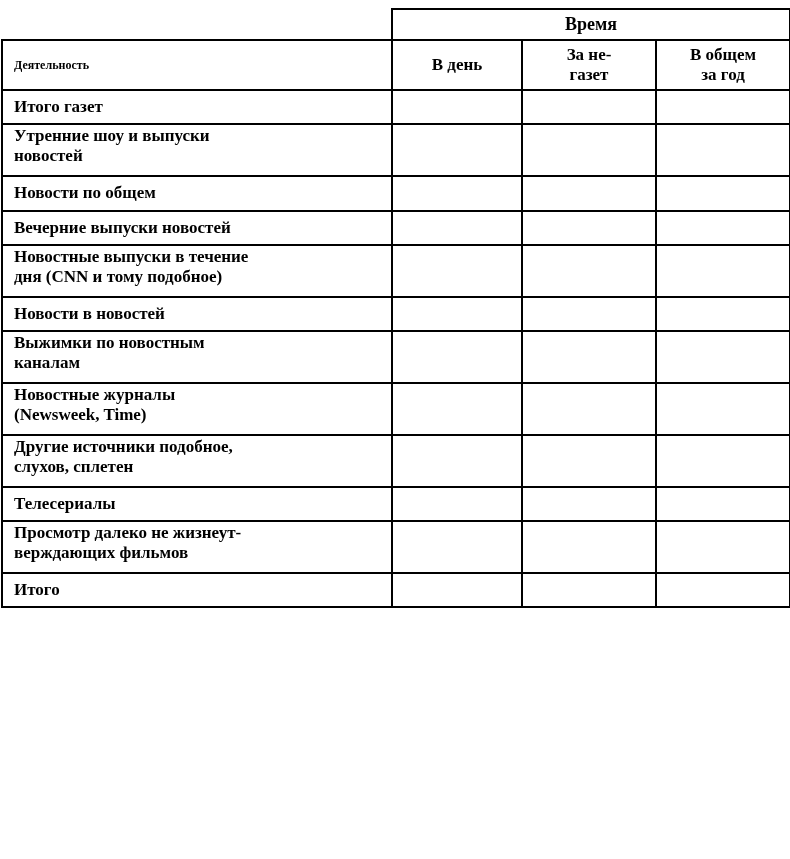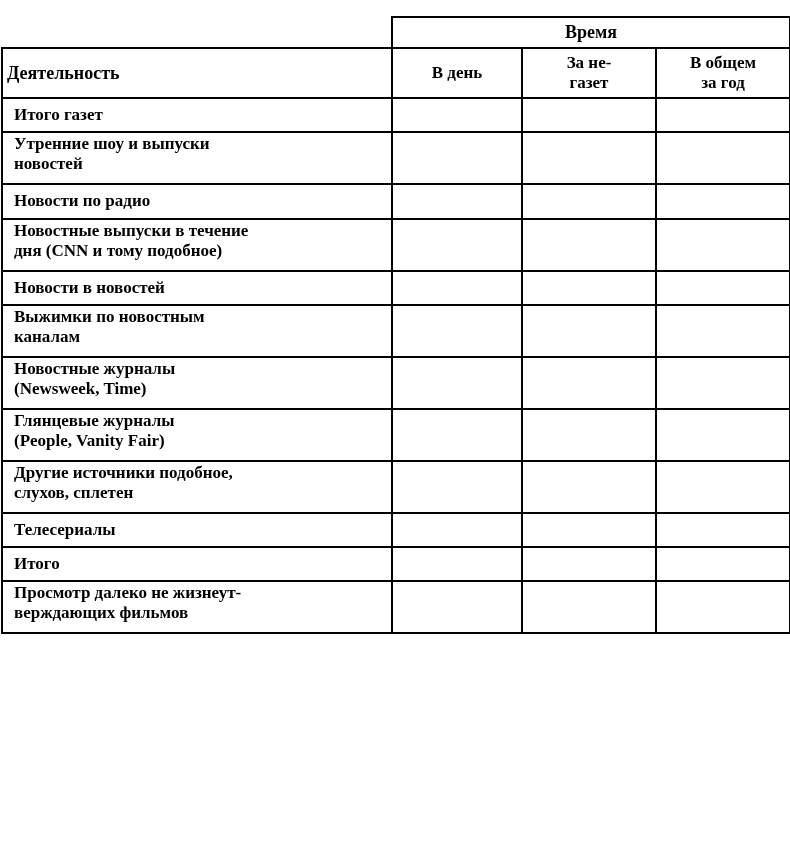--- a/index.html
+++ b/index.html
@@ -15,21 +15,21 @@
   }
   .sheet {
     width: 790px;
     height: 859px;
     position: relative;
     box-sizing: border-box;
   }
   table.activity-table {
     border-collapse: collapse;
     width: 788px;
-    margin: 16px 1px;
+    margin: 8px 1px;
     table-layout: fixed;
     border-radius: 13px;
   }
   table.activity-table td,
   table.activity-table th {
     border: 2px solid #000000;
     padding: 0;
     vertical-align: middle;
     font-weight: bold;
     font-size: 17px;
@@ -56,22 +56,22 @@
   .time-head {
     text-align: center;
     font-size: 18px;
   }
   .sub-head {
     text-align: center;
     font-size: 17px;
   }
   .activity-head span {
     display: block;
-    padding: 6px 9px 6px 4px;
-    font-size: 18px;
+    padding: 6px 9px 6px 11px;
+    font-size: 12px;
   }
   .row-label span {
     display: block;
   }
   .row-tall span { padding-top: 1px; padding-bottom: 9px; }
   .answer-cell { background: #ffffff; }
   .nowrap-line { white-space: pre-line; }
 </style>
 </head>
 <body>
@@ -133,21 +133,35 @@
           </td>
           <td class="answer-cell">
             <span class="cell-pad"></span>
           </td>
           <td class="answer-cell">
             <span class="cell-pad"></span>
           </td>
         </tr>
         <tr>
           <td class="row-label">
-            <span class="cell-pad nowrap-line">Новости по радио</span>
+            <span class="cell-pad nowrap-line">Новости по общем</span>
+          </td>
+          <td class="answer-cell">
+            <span class="cell-pad"></span>
+          </td>
+          <td class="answer-cell">
+            <span class="cell-pad"></span>
+          </td>
+          <td class="answer-cell">
+            <span class="cell-pad"></span>
+          </td>
+        </tr>
+        <tr>
+          <td class="row-label">
+            <span class="cell-pad nowrap-line">Вечерние выпуски новостей</span>
           </td>
           <td class="answer-cell">
             <span class="cell-pad"></span>
           </td>
           <td class="answer-cell">
             <span class="cell-pad"></span>
           </td>
           <td class="answer-cell">
             <span class="cell-pad"></span>
           </td>
@@ -206,35 +220,20 @@
           </td>
           <td class="answer-cell">
             <span class="cell-pad"></span>
           </td>
           <td class="answer-cell">
             <span class="cell-pad"></span>
           </td>
         </tr>
         <tr>
           <td class="row-label row-tall">
-            <span class="cell-pad nowrap-line">Глянцевые журналы
-(People, Vanity Fair)</span>
-          </td>
-          <td class="answer-cell">
-            <span class="cell-pad"></span>
-          </td>
-          <td class="answer-cell">
-            <span class="cell-pad"></span>
-          </td>
-          <td class="answer-cell">
-            <span class="cell-pad"></span>
-          </td>
-        </tr>
-        <tr>
-          <td class="row-label row-tall">
             <span class="cell-pad nowrap-line">Другие источники подобное,
 слухов, сплетен</span>
           </td>
           <td class="answer-cell">
             <span class="cell-pad"></span>
           </td>
           <td class="answer-cell">
             <span class="cell-pad"></span>
           </td>
           <td class="answer-cell">
@@ -249,37 +248,37 @@
             <span class="cell-pad"></span>
           </td>
           <td class="answer-cell">
             <span class="cell-pad"></span>
           </td>
           <td class="answer-cell">
             <span class="cell-pad"></span>
           </td>
         </tr>
         <tr>
-          <td class="row-label">
-            <span class="cell-pad nowrap-line">Итого</span>
-          </td>
-          <td class="answer-cell">
-            <span class="cell-pad"></span>
-          </td>
-          <td class="answer-cell">
-            <span class="cell-pad"></span>
-          </td>
-          <td class="answer-cell">
-            <span class="cell-pad"></span>
-          </td>
-        </tr>
-        <tr>
           <td class="row-label row-tall">
             <span class="cell-pad nowrap-line">Просмотр далеко не жизнеут-
 верждающих фильмов</span>
+          </td>
+          <td class="answer-cell">
+            <span class="cell-pad"></span>
+          </td>
+          <td class="answer-cell">
+            <span class="cell-pad"></span>
+          </td>
+          <td class="answer-cell">
+            <span class="cell-pad"></span>
+          </td>
+        </tr>
+        <tr>
+          <td class="row-label">
+            <span class="cell-pad nowrap-line">Итого</span>
           </td>
           <td class="answer-cell">
             <span class="cell-pad"></span>
           </td>
           <td class="answer-cell">
             <span class="cell-pad"></span>
           </td>
           <td class="answer-cell">
             <span class="cell-pad"></span>
           </td>

